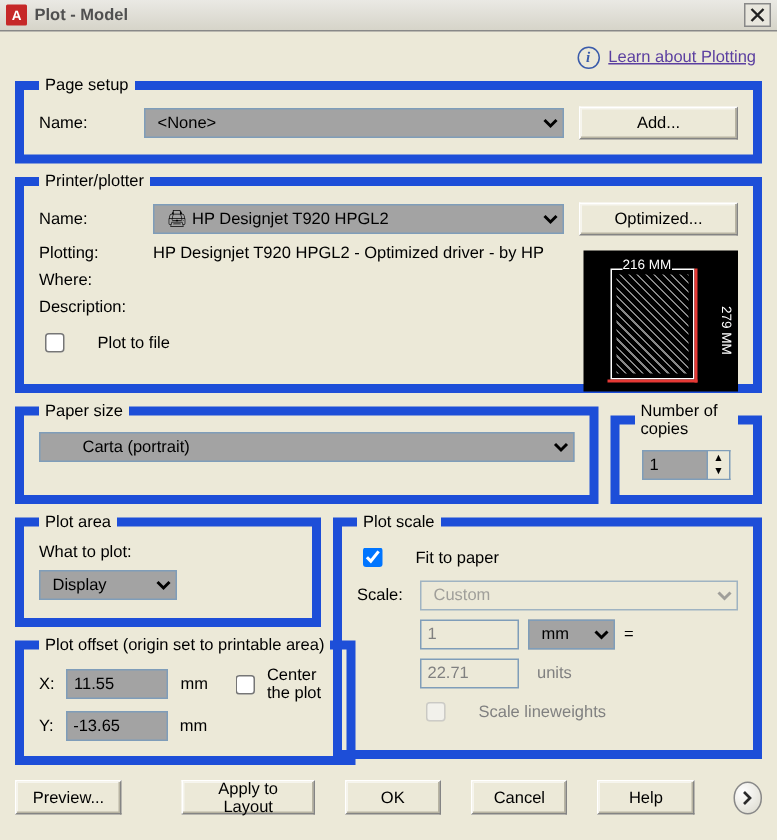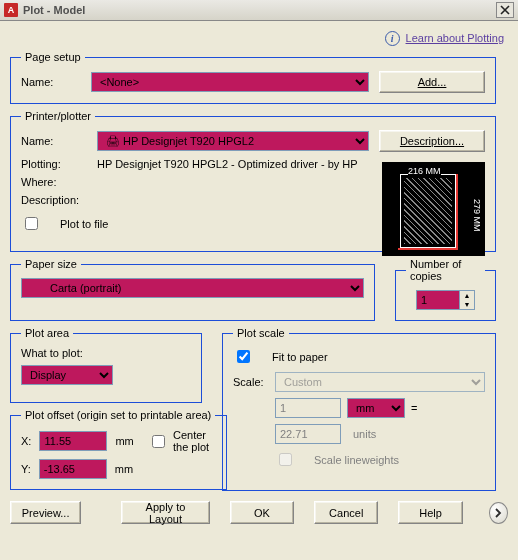--- a/index.html
+++ b/index.html
@@ -10,32 +10,32 @@
 .titlebar .title { flex: 1; font-weight: bold; color: #505050; }
 .titlebar .closebtn { width: 18px; height: 16px; background: #E8E6DD; border: 1px solid #888; display: flex; align-items: center; justify-content: center; font-weight: bold; cursor: pointer; }
 .titlebar .closebtn svg { display:block; }
 
 .content { padding: 6px 10px 10px 10px; }
 
 .learn-row { height: 22px; display: flex; align-items: center; justify-content: flex-end; gap: 6px; margin-bottom: 2px; }
 .info-icon { width: 15px; height: 15px; border: 1.5px solid #3A5BAA; border-radius: 50%; display: flex; align-items: center; justify-content: center; color: #3A5BAA; font-weight: bold; font-size: 10px; font-style: italic; font-family: Georgia, serif; }
 .learn-link { color: #5B3FA0; text-decoration: underline; cursor: pointer; padding-right: 4px; }
 
-fieldset { border: 1px solid #1d4ed8; margin: 0 12px 6px 0; padding: 8px 10px 10px 10px; position: relative; }
+fieldset { border: 6px solid #1d4ed8; margin: 0 0 6px 0; padding: 8px 10px 10px 10px; position: relative; }
 legend { padding: 0 4px; color: #000; }
 
 .row { display: flex; align-items: center; margin-bottom: 6px; }
 .row:last-child { margin-bottom: 0; }
 .label { width: 70px; color: #000; }
 
-select, input[type="text"] { height: 20px; background: #be185d; border: 1px solid #7F9DB9; padding: 1px 4px; }
+select, input[type="text"] { height: 20px; background: #a3a3a3; border: 1px solid #7F9DB9; padding: 1px 4px; }
 select:disabled, input:disabled { background: #ECE9D8; color: #808080; }
 .combo { flex: 1; }
 .btn { height: 22px; background: #ECE9D8; border: 1px solid #848484; border-top-color: #fff; border-left-color: #fff; box-shadow: inset -1px -1px 0 #B8B4A2, inset 1px 1px 0 #F6F5EE; cursor: pointer; padding: 0 8px; display: inline-flex; align-items: center; justify-content: center; }
-.btn-side { width: 106px; margin-left: 10px; text-decoration: underline; }
+.btn-side { width: 106px; margin-left: 10px; }
 
 .printer-icon { width: 14px; height: 12px; display: inline-block; margin-right: 4px; vertical-align: middle; }
 
 .plotter-info .row .label { width: 76px; }
 .plotter-text { color: #000; }
 .checkbox-row { display: flex; align-items: center; gap: 19px; }
 input[type="checkbox"] { width: 13px; height: 13px; }
 
 .preview-box { position: absolute; right: 10px; top: 40px; width: 103px; height: 94px; background: #000; text-decoration: underline; }
 .preview-label { position: absolute; top: 4px; left: 26px; color: #fff; font-size: 9px; background:#000; z-index: 2; }
@@ -99,21 +99,21 @@
     </div>
   </fieldset>
 
   <fieldset class="plotter-info" style="position:relative; padding-bottom:12px;">
     <legend>Printer/plotter</legend>
     <div class="row">
       <div class="label">Name:</div>
       <select class="combo" style="max-width:282px;">
         <option><span class="printer-icon"></span>🖨 <span>HP Designjet T920 HPGL2</span></option>
       </select>
-      <button class="btn btn-side">Description...</button>
+      <button class="btn btn-side">Optimized...</button>
     </div>
     <div class="row">
         <div class="label">Plotting:</div>
         <div class="plotter-text">HP Designjet T920 HPGL2 - Optimized driver - by HP</div>
       </div>
     <div class="row">
         <div class="label">Where:</div>
         <div></div>
       </div>
     <div class="row">

